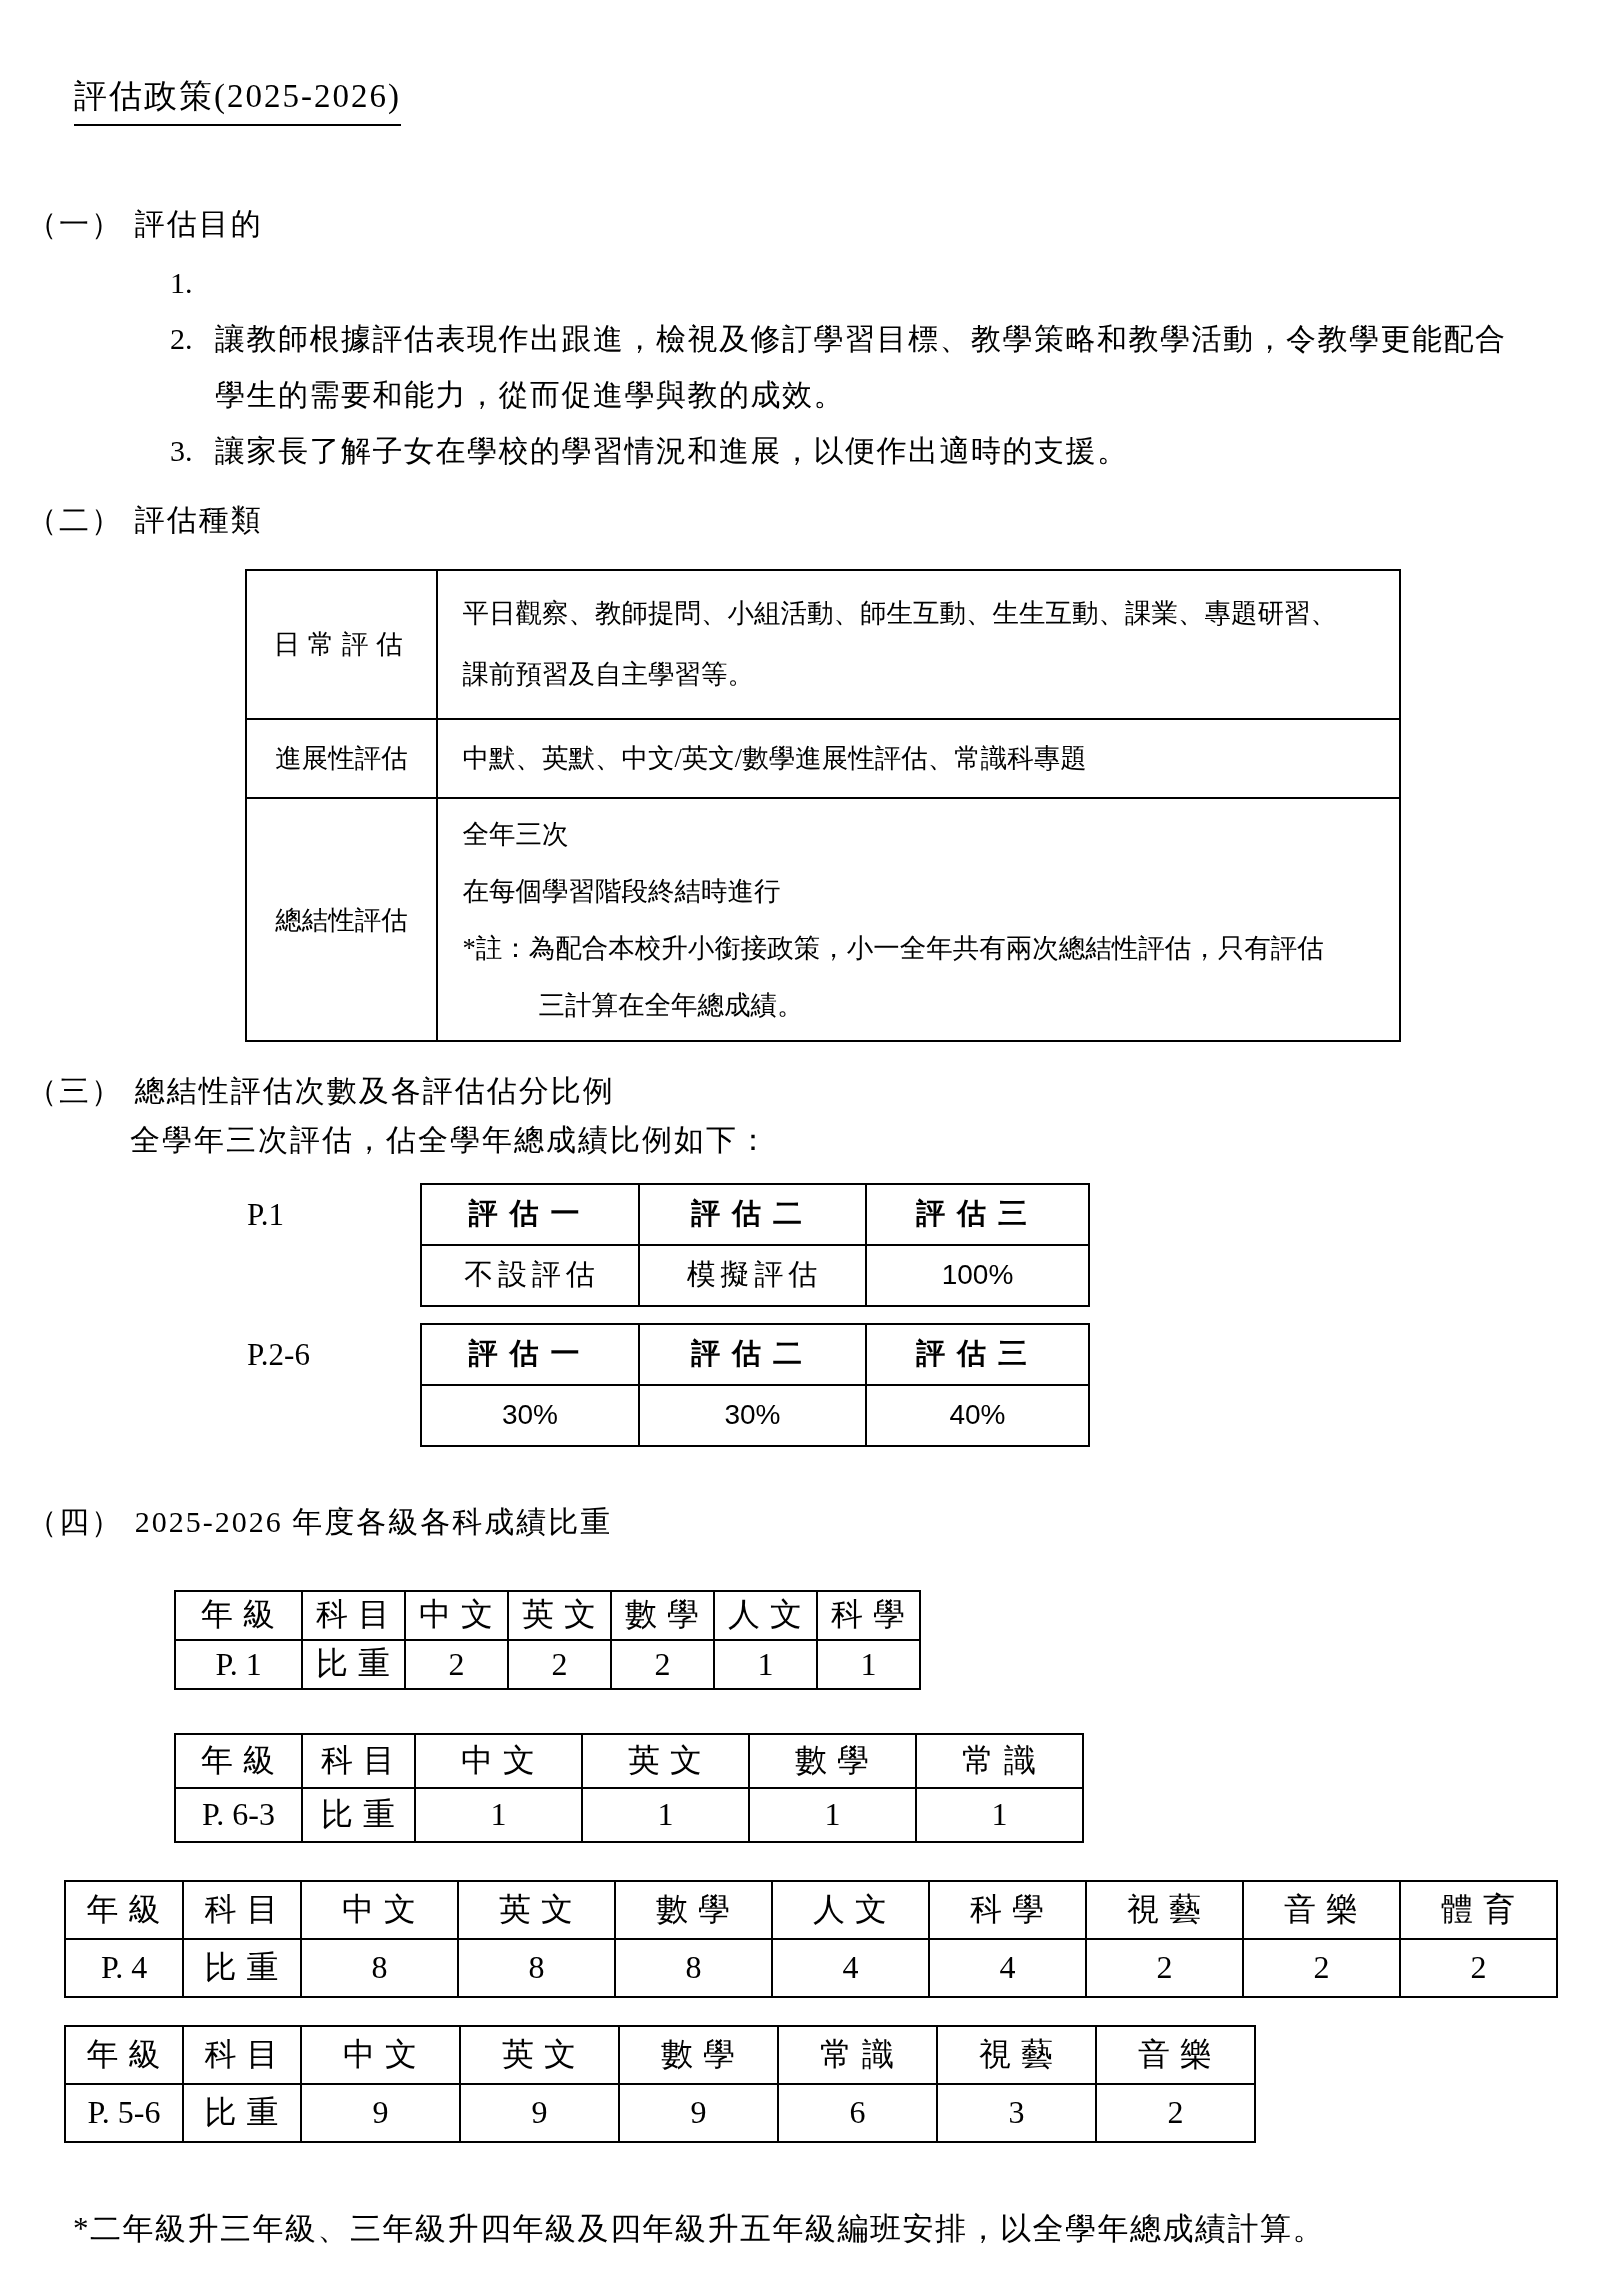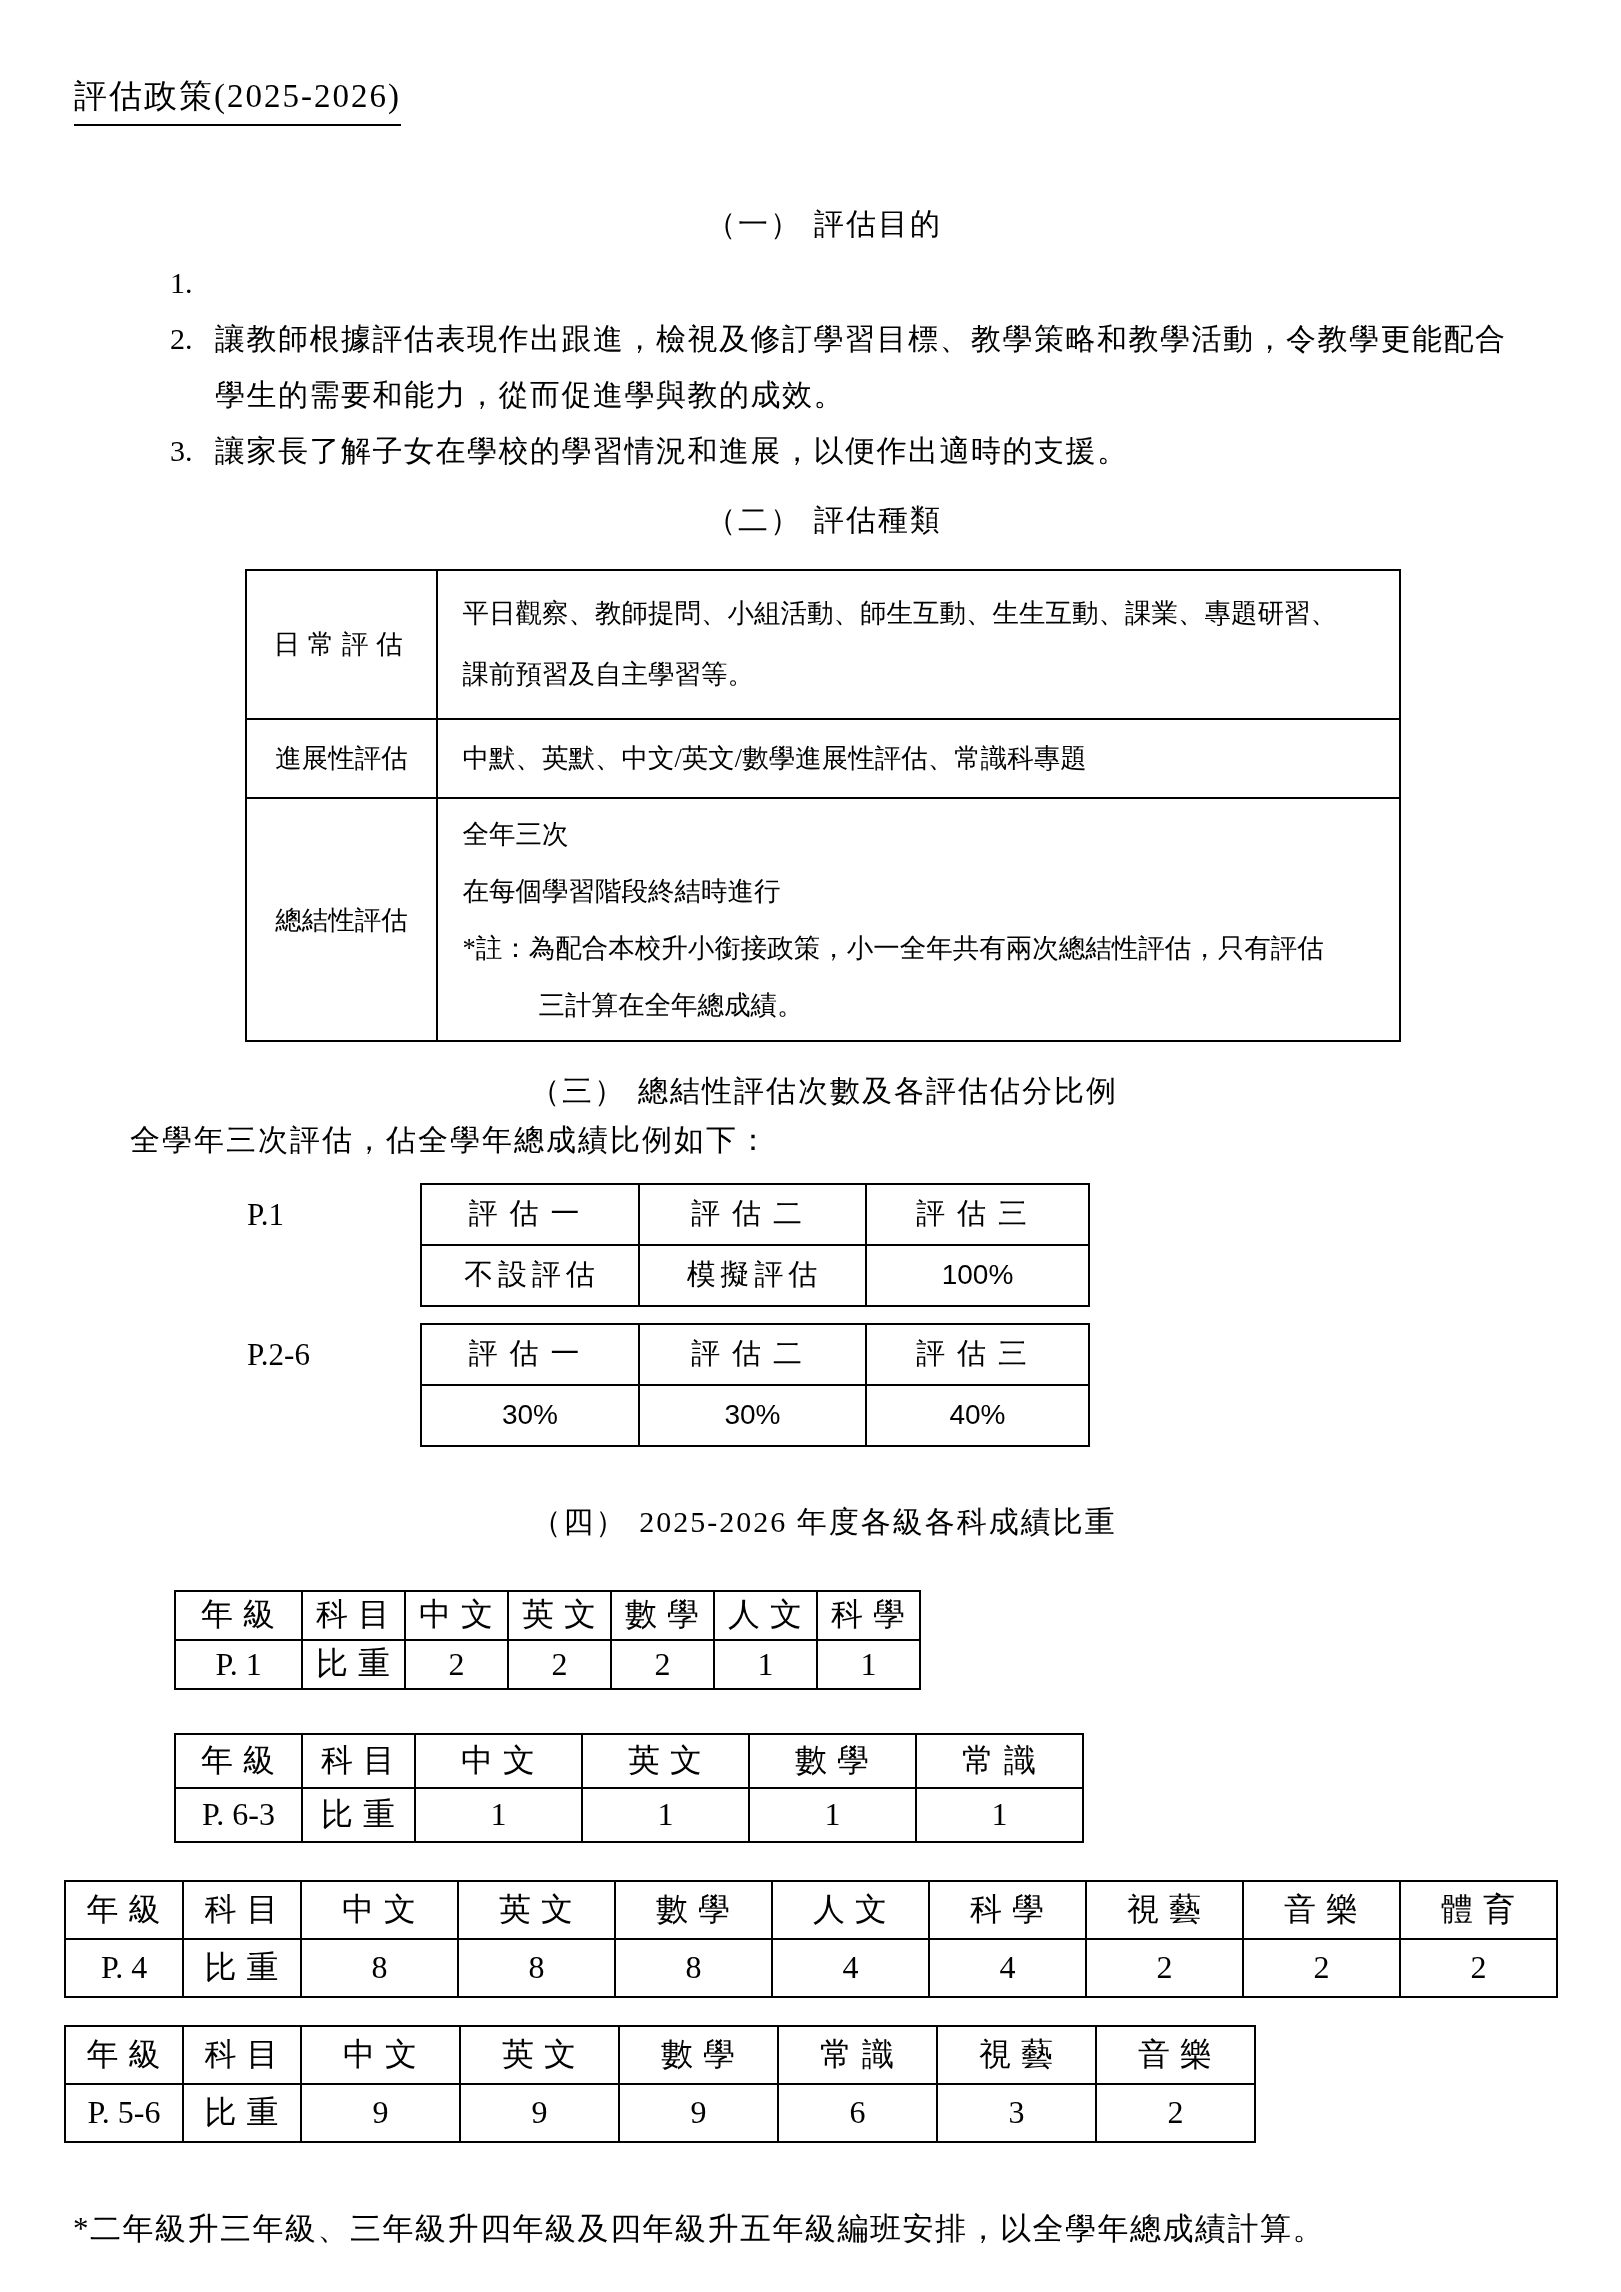--- a/index.html
+++ b/index.html
@@ -10,21 +10,21 @@
   }
 
   
   .doc-title {
     display:inline-block; margin:74px 0 0 74px;
     font-size:33px; font-weight:normal; letter-spacing:2px;
     border-bottom:2.9px solid #000; padding-bottom:4.9px;
   }
 
   
-  .sec-h { margin-left:27px; font-size:30px; letter-spacing:2px;text-align:center; }
+  .sec-h { margin-left:27px; font-size:30px; letter-spacing:2px; }
   .sec-h .sec-num { margin-right:11.8px; }
   .sec-h.h1 { margin-top:78px; }
   .sec-h.h2 { margin-top:21.6px; }
   .sec-h.h3 { margin-top:29px; }
   .sec-h.h4 { margin-top:55px; }
 
   
   .purpose-list { margin:9.8px 0 0 170px; font-size:30px; line-height:56px; }
   .p-item { display:flex; }
   .p-num { width:45px; flex:none; }
@@ -47,21 +47,21 @@
   
   .ratio-sub { margin:7.8px 0 0 130px; font-size:30px; letter-spacing:2px; }
 
   
   .counts-row { display:flex; align-items:flex-start; margin-left:247px; }
   .counts-row.first  { margin-top:21.6px; }
   .counts-row.second { margin-top:15.7px; }
   .counts-label { width:173px; flex:none; font-size:31px; line-height:63px; }
   .counts-table { border-collapse:collapse; table-layout:fixed; font-size:29px; }
   .counts-table td { border:2.9px solid #000; height:57px; text-align:center; vertical-align:middle; }
-  .counts-table td.hdr { letter-spacing:11.8px; padding-left:1px; }
+  .counts-table td.hdr { letter-spacing:11.8px; padding-left:1px;font-weight:bold; }
   .counts-table td.cnval { letter-spacing:4.9px; padding-left:4.9px; }
   .counts-table td.pct { font-family:"Liberation Sans","DejaVu Sans",sans-serif; font-size:28px; }
   col.c222{width:218px;} col.c232{width:227px;} col.c228{width:223px;}
 
   
   .w-table { border-collapse:collapse; table-layout:fixed; font-size:32px; }
   .w-table td { border:2.9px solid #000; text-align:center; vertical-align:middle; }
   .w-table td.wh { letter-spacing:9.8px; padding-left:9.8px; }
   .w-table td.sp { letter-spacing:9.8px; padding-left:9.8px; }
   .w-table.ta { margin:47px 0 0 174px; }

